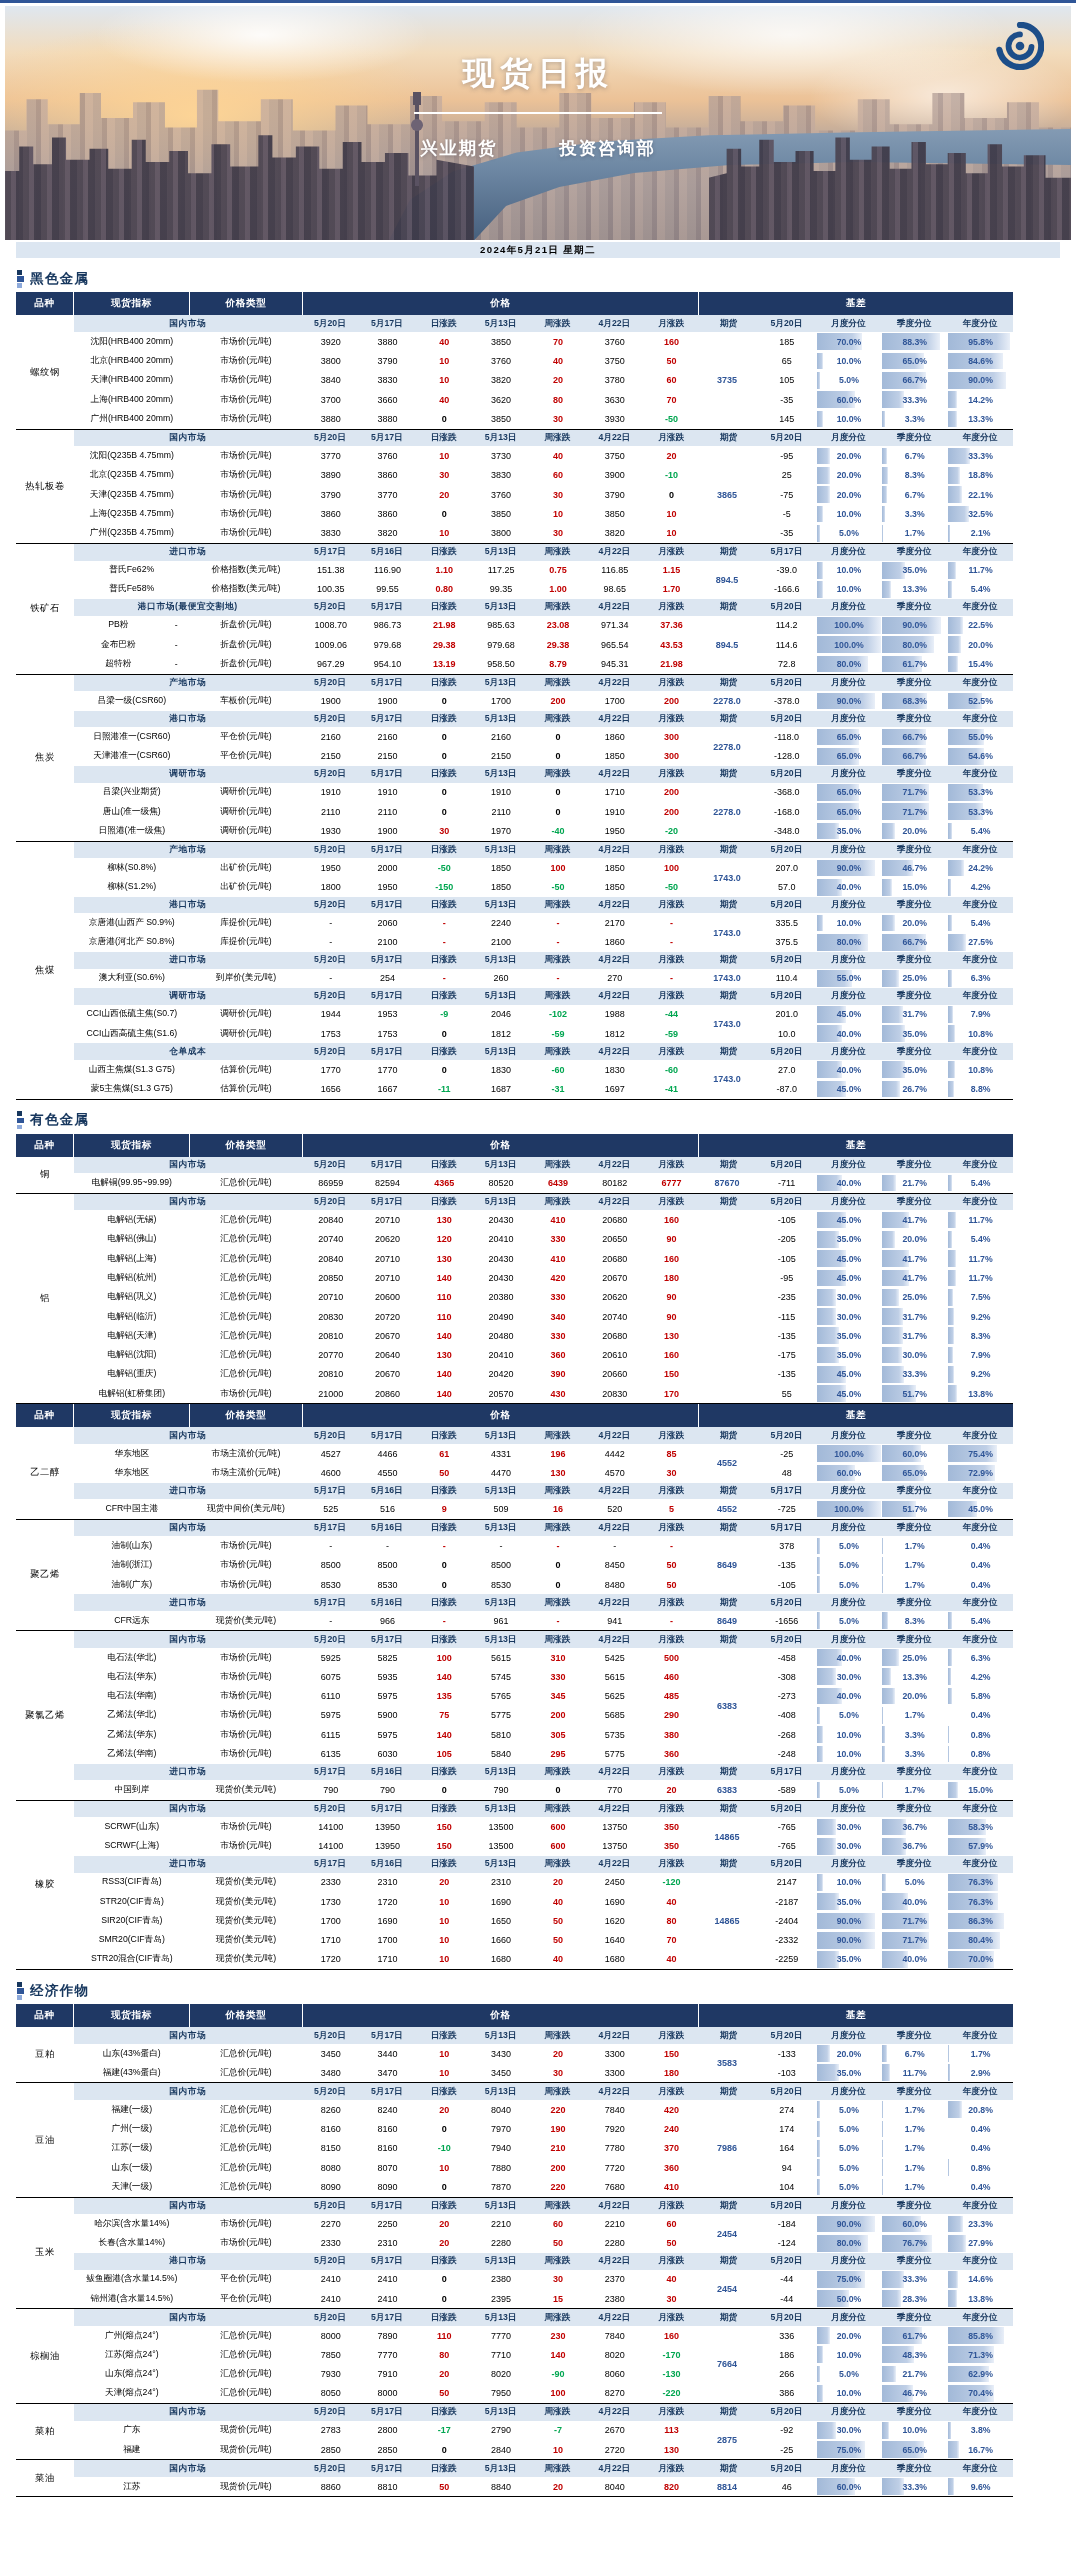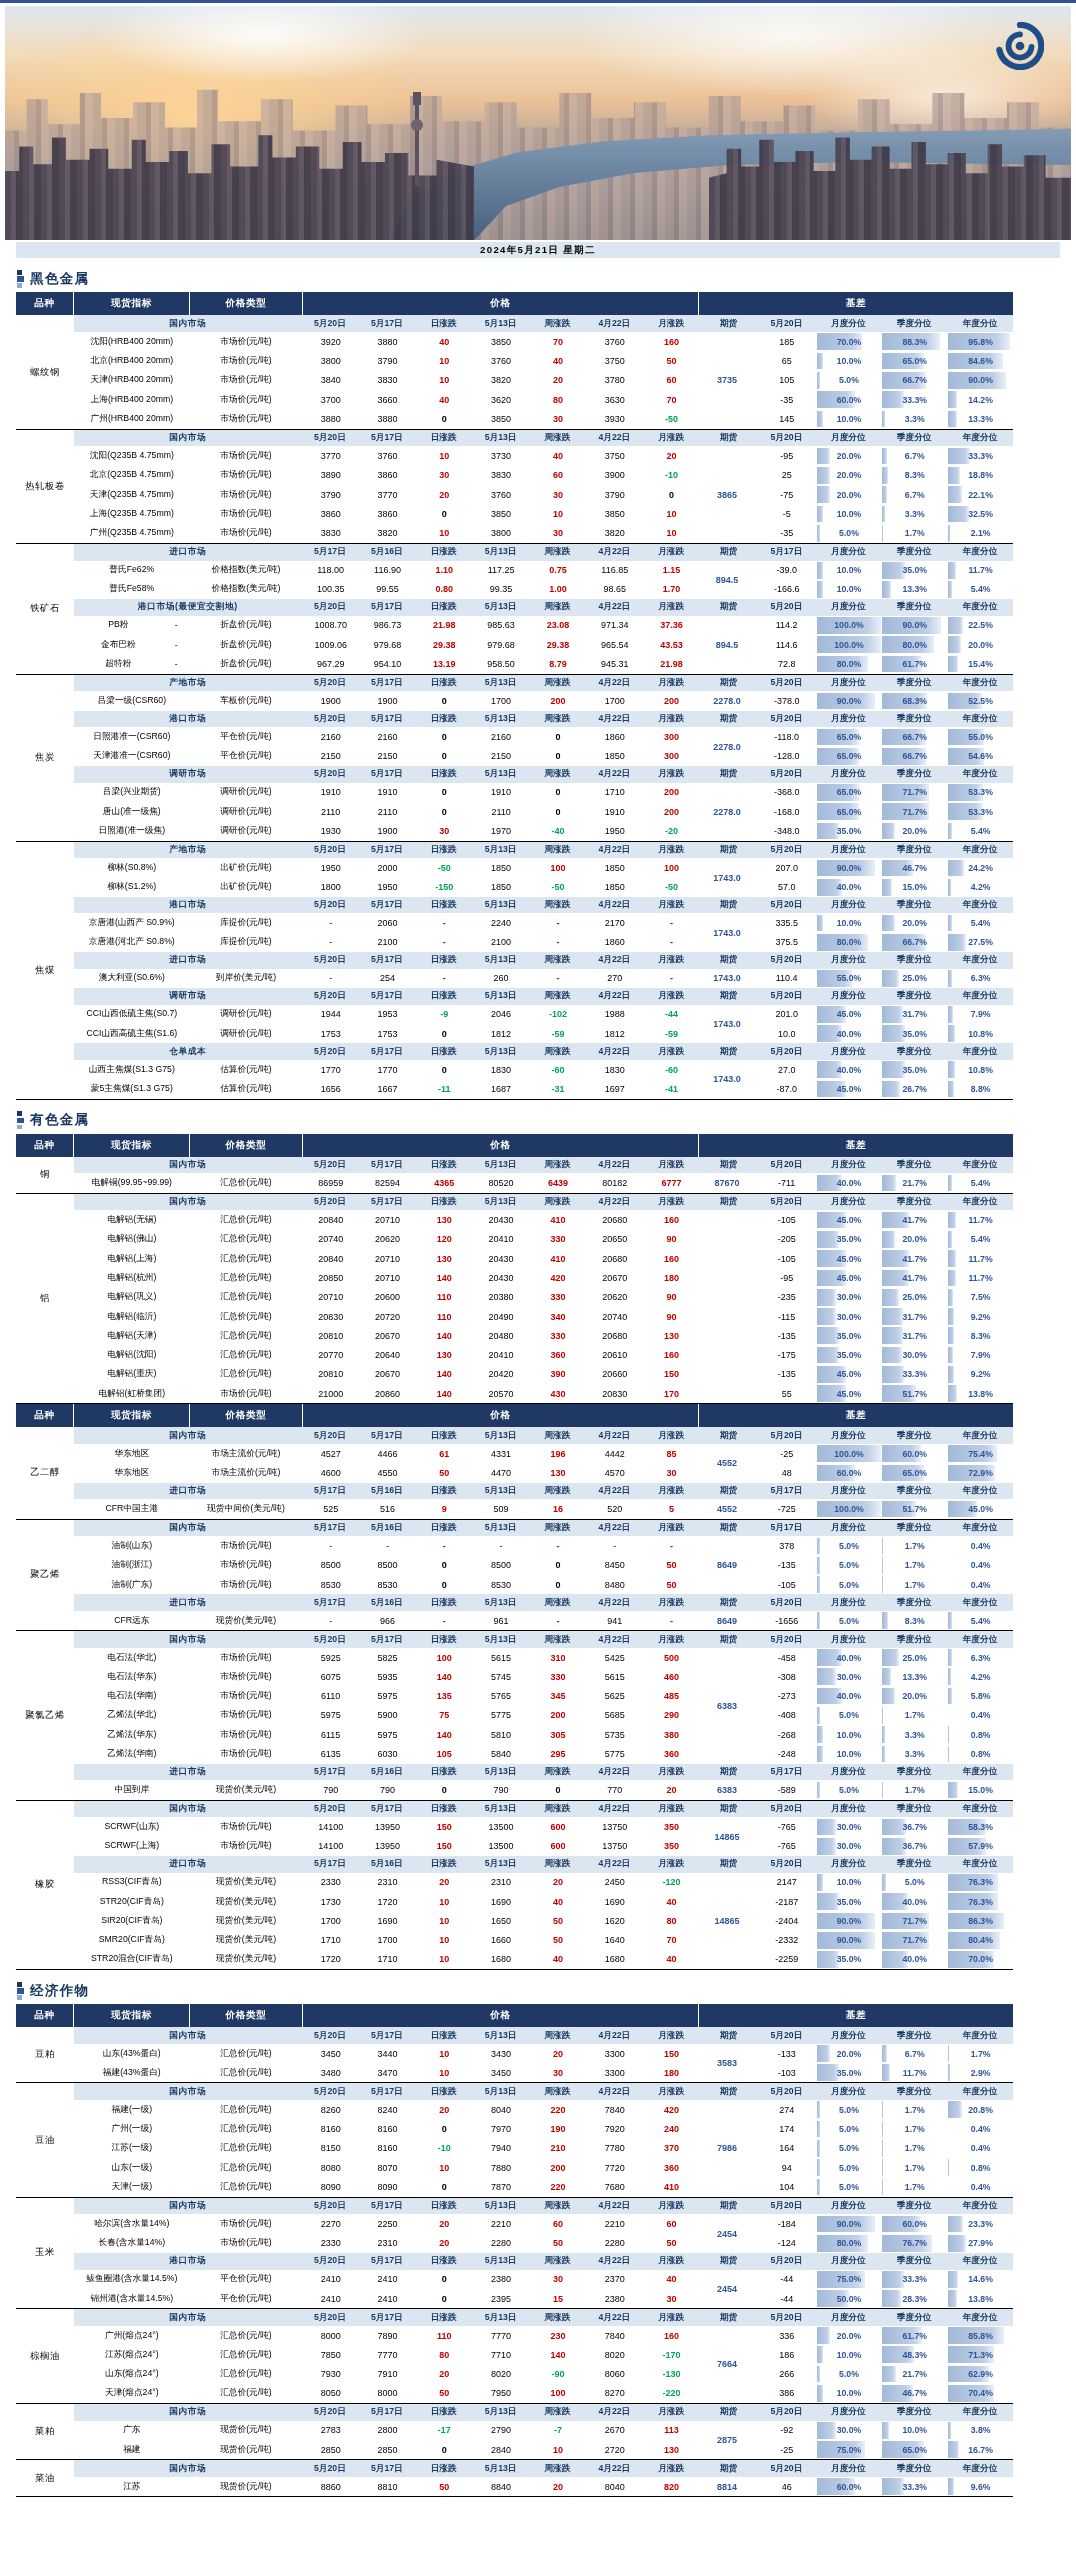--- a/index.html
+++ b/index.html
@@ -89,20 +89,28 @@
   <div class="glow"></div>
   <div class="cloud c1"></div>
   <div class="cloud c2"></div>
   <div class="cloud c3"></div>
   <div class="city-far"></div>
   <div class="river"></div>
   <div class="city-near left"></div>
   <div class="city-near right"></div>
   <div class="tower"></div>
 
+  <div class="title-block">
+    <div class="main-title">现货日报</div>
+    <div class="title-divider"></div>
+    <div class="subtitle">
+      <span>兴业期货</span>
+      <span>投资咨询部</span>
+    </div>
+  </div>
 
   <div class="logo">
     <svg width="48" height="48" viewBox="0 0 100 100">
       <path d="M50 6 A44 44 0 1 1 7 58" stroke="#1d4e89" stroke-width="13" fill="none" stroke-linecap="round"></path>
       <path d="M50 26 A24 24 0 1 0 74 52" stroke="#1d4e89" stroke-width="12" fill="none" stroke-linecap="round"></path>
       <circle cx="50" cy="50" r="9" fill="#1d4e89"></circle>
     </svg>
   </div>
 </div>
 
@@ -461,21 +469,21 @@
                 <div class="sub-c sc-b">5月17日</div>
                 <div class="sub-c sc-p">月度分位</div>
                 <div class="sub-c sc-p">季度分位</div>
                 <div class="sub-c sc-p">年度分位</div>
               </div>
               <div class="row">
                 <div class="cell c-ind">
                   <span class="ind-name">普氏Fe62%</span>
                 </div>
                 <div class="cell c-type">价格指数(美元/吨)</div>
-                <div class="cell c-val">118.00</div>
+                <div class="cell c-val">151.38</div>
                 <div class="cell c-val">116.90</div>
                 <div class="cell c-val chg chg-pos">1.10</div>
                 <div class="cell c-val">117.25</div>
                 <div class="cell c-val chg chg-pos">0.75</div>
                 <div class="cell c-val">116.85</div>
                 <div class="cell c-val chg chg-pos">1.15</div>
                 <div class="cell c-fut"></div>
                 <div class="cell c-basis">-39.0</div>
                 <div class="cell c-pct">
                   <span class="pct-bar" style="width: 10%;"></span>

